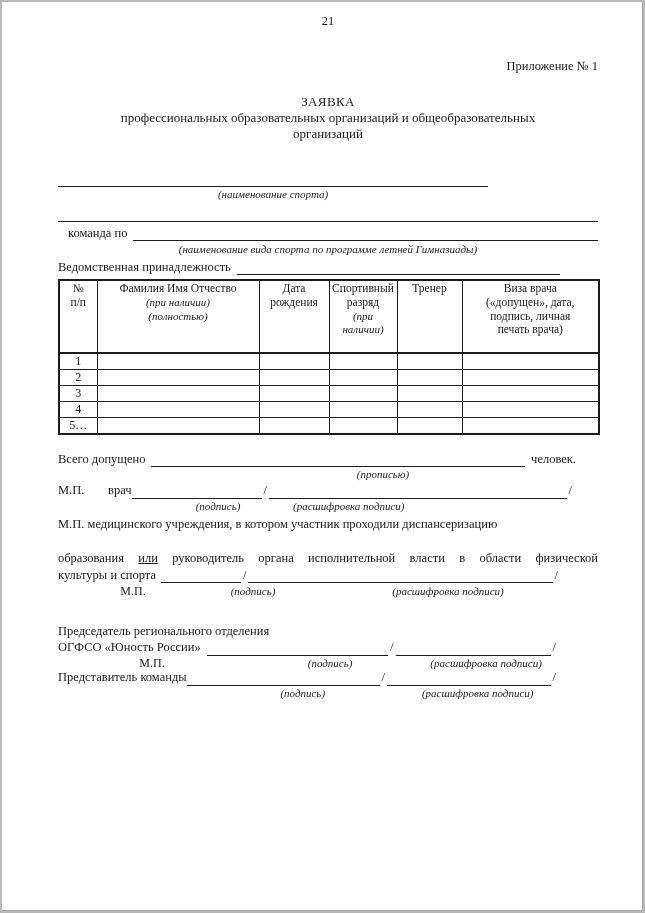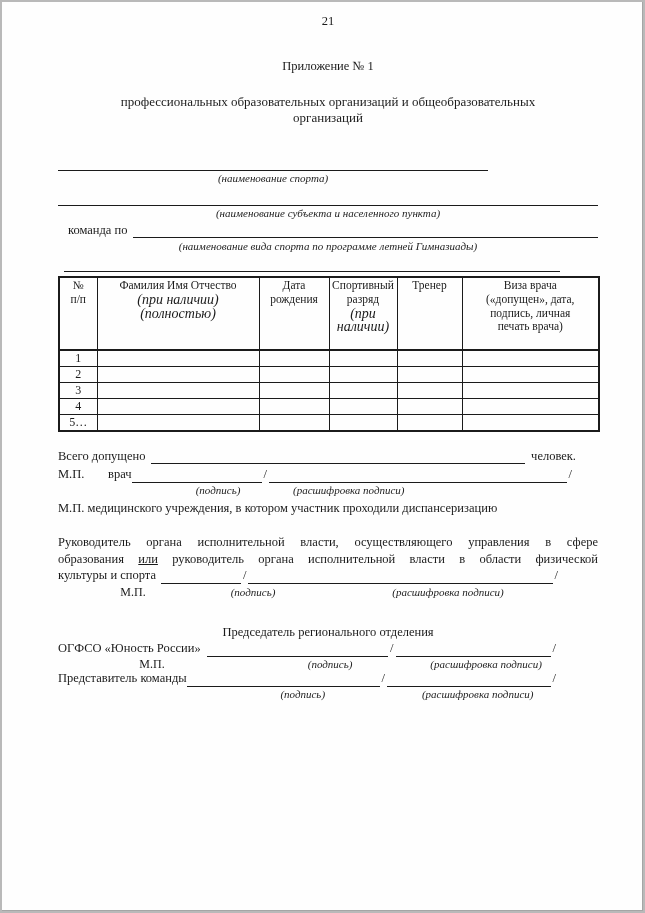--- a/index.html
+++ b/index.html
@@ -9,21 +9,21 @@
     background:#fefefe;
     box-sizing:border-box;
     padding:14px 47px 0 58px;
     box-shadow:inset 0 0 0 2px #b9b9b9, inset -3px -3px 0 #a5a5a5;
     font-family:Liberation Serif, serif;
     font-size:12.5px;
     color:#1b1b1b;
     overflow:hidden;
   }
   .center{text-align:center;}
-  .right{text-align:center;}
+  .right{text-align:right;}
   .page-num{line-height:14px;}
   .appendix{margin-top:30px;line-height:16px;}
   .title-block{margin-top:20px;line-height:16px;font-size:13px;}
   .title-block .h{letter-spacing:.4px;}
   .blank-row{border-bottom:1px solid #1b1b1b;}
   .blank-country{margin-top:31px;height:13px;width:430px;}
   .blank-region{margin-top:9px;height:12px;width:540px;}
   .cap{font-style:italic;font-size:11px;line-height:12px;margin-top:1px;}
   .cap-country{width:430px;text-align:center;}
   .cap-region{width:540px;text-align:center;}
@@ -36,21 +36,21 @@
   .affil-row .blank{flex:1;margin-left:6px;}
 
   table.roster{margin-top:4px;border-collapse:collapse;width:540px;table-layout:fixed;}
   table.roster th,table.roster td{border:1px solid #1b1b1b;padding:0;}
   table.roster{border:2px solid #1b1b1b;}
   table.roster thead th{
     font-weight:normal;font-size:11.5px;line-height:13.8px;
     vertical-align:top;text-align:center;padding:1px 1px 2px;height:68px;
     border-bottom:2px solid #1b1b1b;
   }
-  table.roster .it{font-style:italic;font-size:14px;}
+  table.roster .it{font-style:italic;font-size:11px;}
   table.roster tbody td{height:15px;font-size:12px;line-height:15px;text-align:center;}
   col.c1{width:38px;}col.c2{width:162px;}col.c3{width:70px;}
   col.c4{width:68px;}col.c5{width:65px;}col.c6{width:137px;}
 
   .admitted-row{margin-top:16px;display:flex;align-items:flex-end;line-height:16px;margin-right:22px;}
   .admitted-row .blank{flex:1;margin:0 6px;}
   .cap-propisyu{margin-left:168px;width:314px;text-align:center;}
 
   .sigrow{display:flex;align-items:flex-end;line-height:17px;}
   .sigrow .slash{padding:0 2px;}
@@ -69,21 +69,21 @@
   .jline{text-align:justify;text-align-last:justify;}
   .u{text-decoration:underline;}
   .head-sig{margin-right:38px;line-height:16.5px;}
   .head-sig .b1{width:80px;}
   .head-sig .b2{flex:3.3;}
   .head-caps{margin-top:2px;}
   .head-caps .s1{width:150px;font-style:normal;font-size:12px;}
   .head-caps .s2{width:90px;text-align:center;}
   .head-caps .s3{flex:3.3;text-align:center;}
 
-  .chair-line{margin-top:26px;line-height:16px;text-align:center;}
+  .chair-line{margin-top:26px;line-height:16px;}
   .chair-sig{margin-right:40px;justify-content:center;}
   .chair-sig .b1{flex:1.17;margin-left:6px;}
   .chair-sig .b2{flex:1;}
   .chair-caps .s1{width:188px;font-style:normal;font-size:12px;}
   .chair-caps .s2{flex:1.17;text-align:center;}
   .chair-caps .s3{flex:1;text-align:center;}
   .chair-caps{margin-right:40px;}
 
   .rep-sig{margin-right:40px;}
   .rep-sig .b1{flex:1.18;}
@@ -96,37 +96,38 @@
 </head>
 <body>
 
 <div class="page">
 
   <div class="page-num center">21</div>
 
   <div class="appendix right">Приложение № 1</div>
 
   <div class="title-block center">
+    <div class="h">ЗАЯВКА</div>
     <div>профессиональных образовательных организаций и общеобразовательных</div>
     <div>организаций</div>
   </div>
 
   <div class="blank-row blank-country"></div>
   <div class="cap cap-country">(наименование спорта)</div>
 
   <div class="blank-row blank-region"></div>
-  <div class="cap cap-region">(наименование субъекта и населенного пункта)</div>
 
   <div class="team-row">
     <span class="lbl">команда по</span>
     <span class="blank"></span>
   </div>
   <div class="cap cap-team">(наименование вида спорта по программе летней Гимназиады)</div>
 
   <div class="affil-row">
+    <span>Ведомственная принадлежность</span>
     <span class="blank"></span>
   </div>
 
   <table class="roster">
     <colgroup>
         <col class="c1">
         <col class="c2">
         <col class="c3">
         <col class="c4">
         <col class="c5">
@@ -204,39 +205,39 @@
           <td></td>
       </tr>
     </tbody>
   </table>
 
   <div class="admitted-row">
     <span>Всего допущено</span>
     <span class="blank"></span>
     <span>человек.</span>
   </div>
+  <div class="cap cap-propisyu">(прописью)</div>
 
   <div class="sigrow doctor-row">
     <span class="mp">М.П.</span>
     <span>врач</span>
     <span class="blank b1"></span>
     <span class="slash">/</span>
     <span class="blank b2"></span>
     <span class="slash">/</span>
   </div>
   <div class="caprow doctor-caps">
     <span class="slot s1"></span>
     <span class="slot s2">(подпись)</span>
     <span class="slot s3">(расшифровка подписи)</span>
   </div>
 
   <div class="medical-note">М.П. медицинского учреждения, в котором участник проходили диспансеризацию</div>
 
   <div class="head-par">
-    <div class="jline">Руководитель органа исполнительной власти, осуществляющего управления в сфере</div>
     <div class="jline">
       <span>образования</span>
       <span class="u">или</span>
       <span>руководитель органа исполнительной власти в области физической</span>
     </div>
     <div class="sigrow head-sig">
       <span>культуры и спорта</span>
       <span class="blank b1" style="margin-left:5px;"></span>
       <span class="slash">/</span>
       <span class="blank b2"></span>

